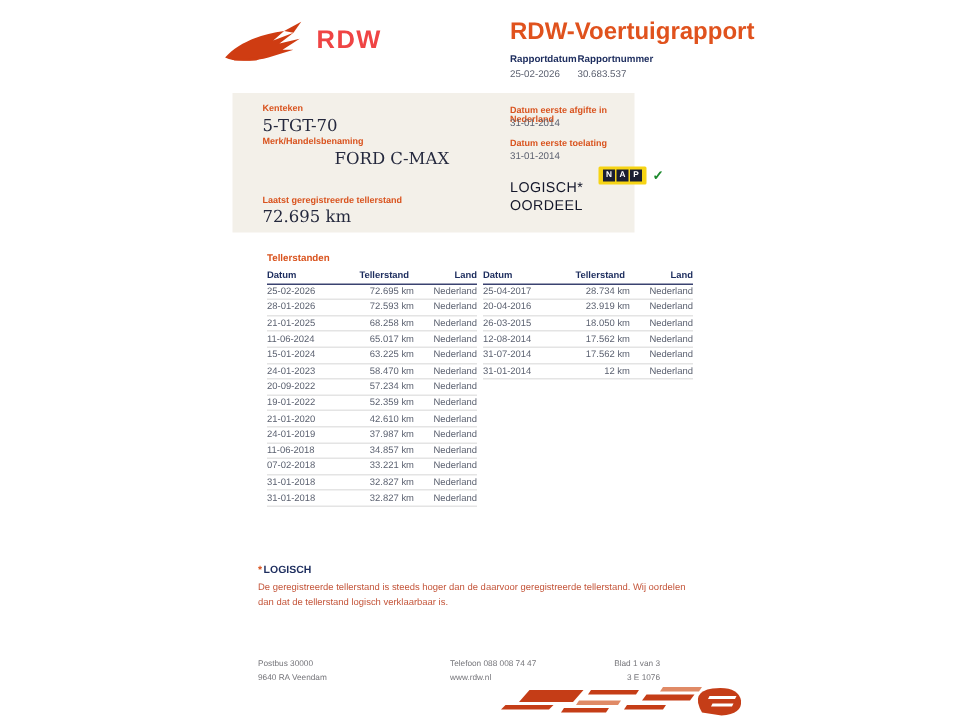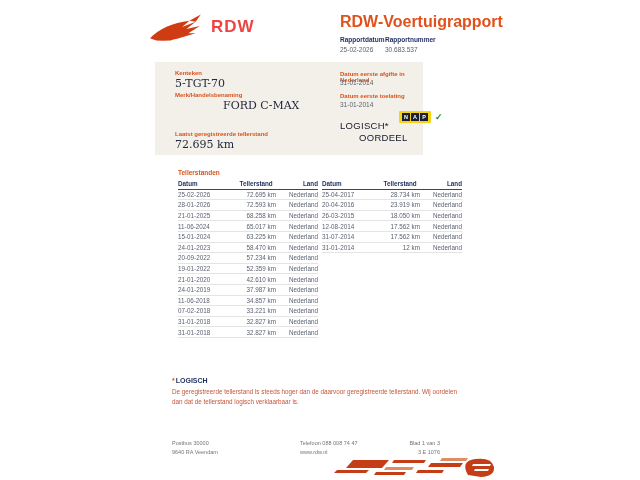--- a/index.html
+++ b/index.html
@@ -84,21 +84,21 @@
   <div class="abs fld-serif" style="left:20px;top:76px;">72.695 km</div>
 
   <div class="abs fld-label" style="left:185px;top:9px;">Datum eerste afgifte in Nederland</div>
   <div class="abs fld-gray" style="left:185px;top:17px;">31-01-2014</div>
 
   <div class="abs fld-label" style="left:185px;top:31px;">Datum eerste toelating</div>
   <div class="abs fld-gray" style="left:185px;top:39px;">31-01-2014</div>
 
   <div class="abs oordeel" style="left:185px;top:58px;">
     <span style="display:block;">LOGISCH*</span>
-    <span style="display:block;margin-left:19px;">OORDEEL</span>
+    <span style="display:block;">OORDEEL</span>
   </div>
 
   <div class="abs nap-badge" style="left:244px;top:49px;">
 
   <span class="nap-sq">N</span>
       <span class="nap-sq">A</span>
       <span class="nap-sq">P</span>
     </div>
   <div class="abs nap-check" style="left:279px;top:51px;">✓</div>
 </div>

